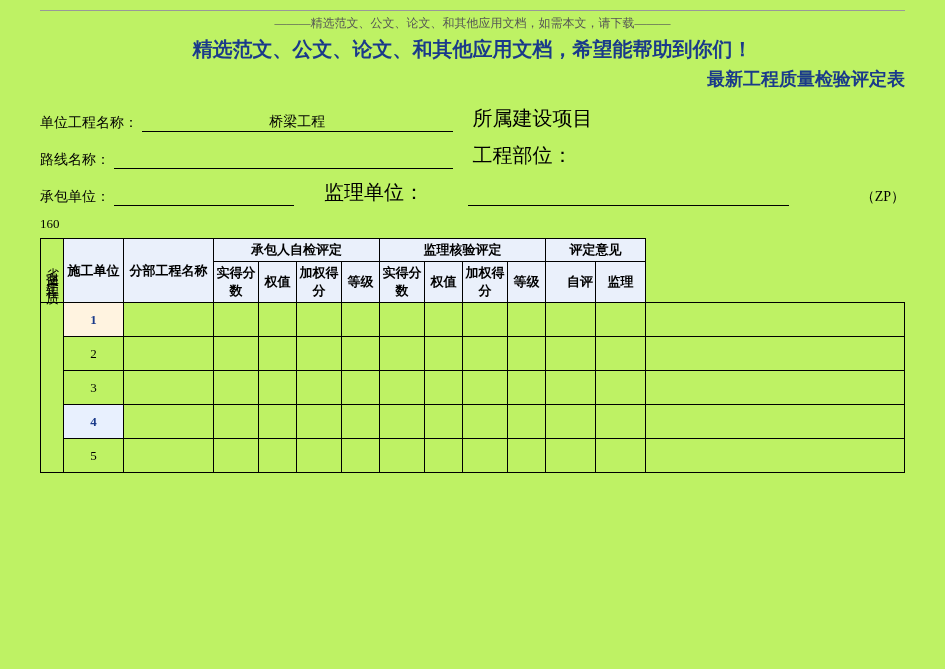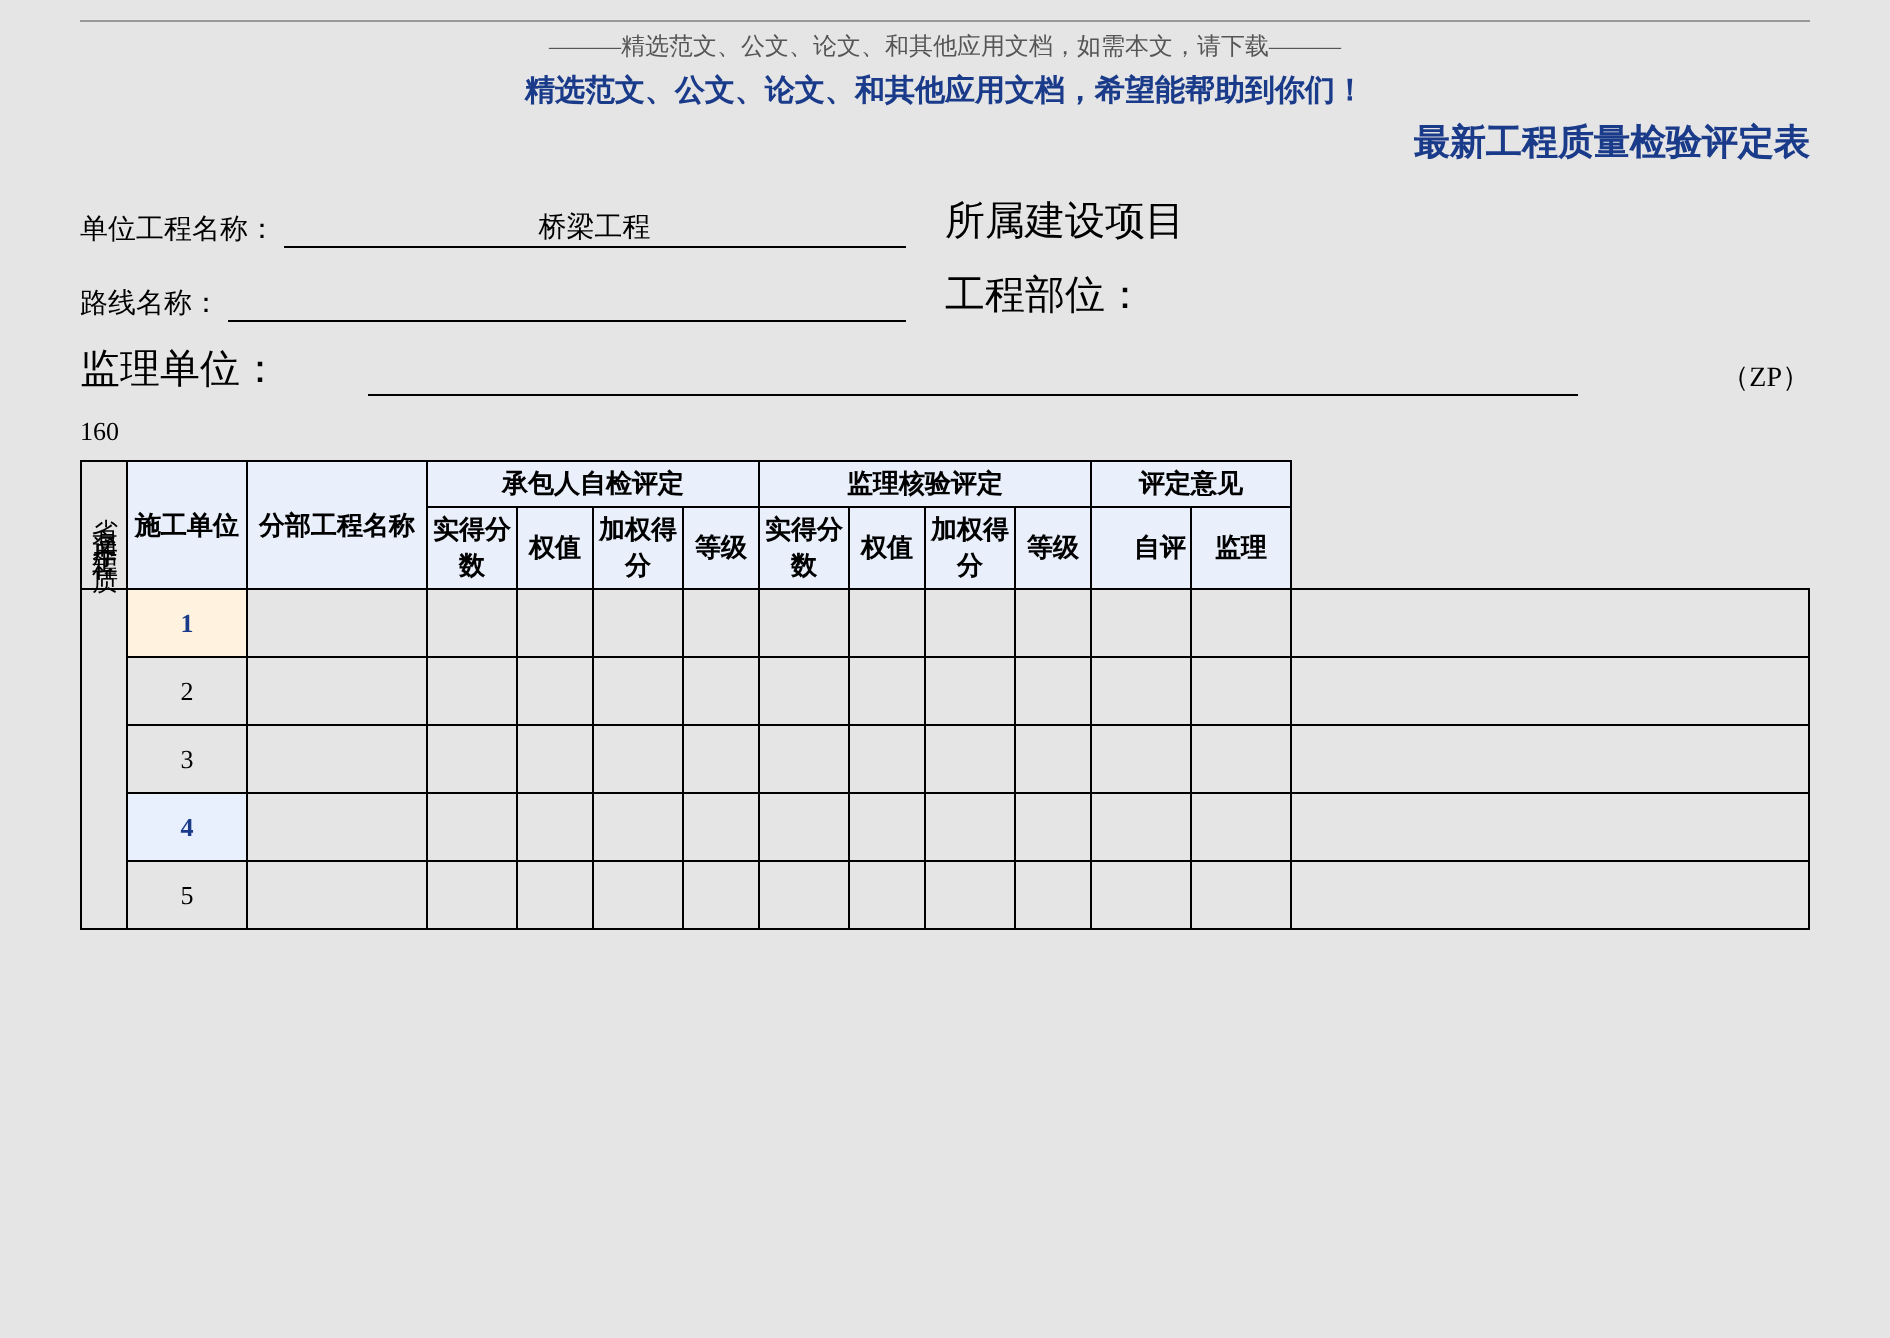--- a/index.html
+++ b/index.html
@@ -10,34 +10,34 @@
     body {
       width: 945px;
       height: 669px;
       background: #fff;
       font-family: "SimSun", "宋体", serif;
       overflow: hidden;
     }
     .page {
       width: 945px;
       height: 669px;
-      background: #e5e5e5;
+      background: #bef264;
       padding: 10px 40px 10px 40px;
     }
     .top-dashed-line {
       text-align: center;
       font-size: 12px;
       color: #555;
       border-top: 1px solid #999;
       padding-top: 4px;
       margin-bottom: 4px;
     }
     .subtitle {
       text-align: center;
-      font-size: 15px;
+      font-size: 20px;
       font-weight: bold;
       color: #1a3a8a;
       margin-bottom: 4px;
     }
     .title {
       text-align: right;
       font-size: 18px;
       font-weight: bold;
       color: #1a3a8a;
       margin-bottom: 14px;
@@ -144,20 +144,26 @@
       <span class="form-underline" style="min-width:270px;">
         <span class="form-underline-text"></span>
       </span>
     </div>
     <div class="form-field">
       <span class="field-label">工程部位：</span>
     </div>
   </div>
 
   <div class="form-row">
+    <div class="form-field" style="flex:0 0 auto; margin-right:10px;">
+      <span class="form-label">承包单位：</span>
+      <span class="form-underline" style="min-width:180px;">
+        <span class="form-underline-text"></span>
+      </span>
+    </div>
     <div class="form-field" style="flex:1;gap:44px;">
       <span class="field-label">监理单位：</span>
       <span class="form-underline" style="min-width:200px; flex:1;">
         <span class="form-underline-text"></span>
       </span>
       <span style="margin-left:8px; font-size:14px;">（ZP）</span>
     </div>
   </div>
 
   <div class="doc-num">160</div>

